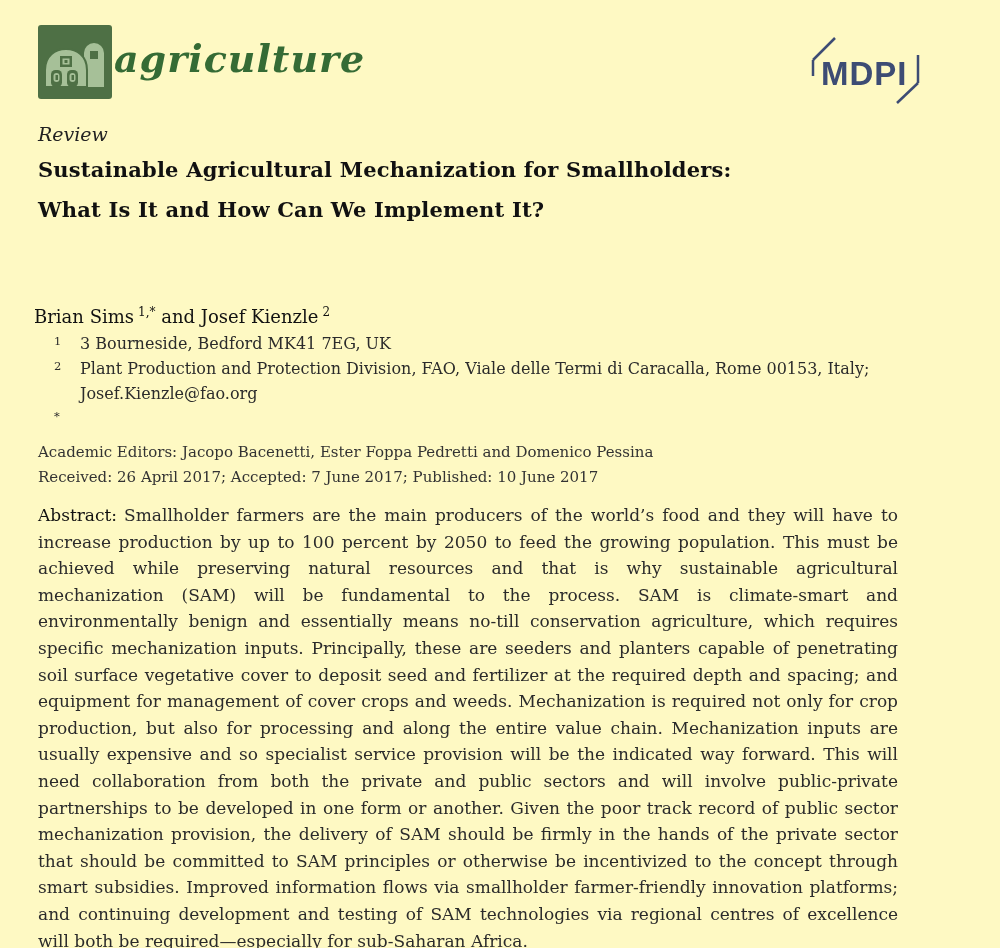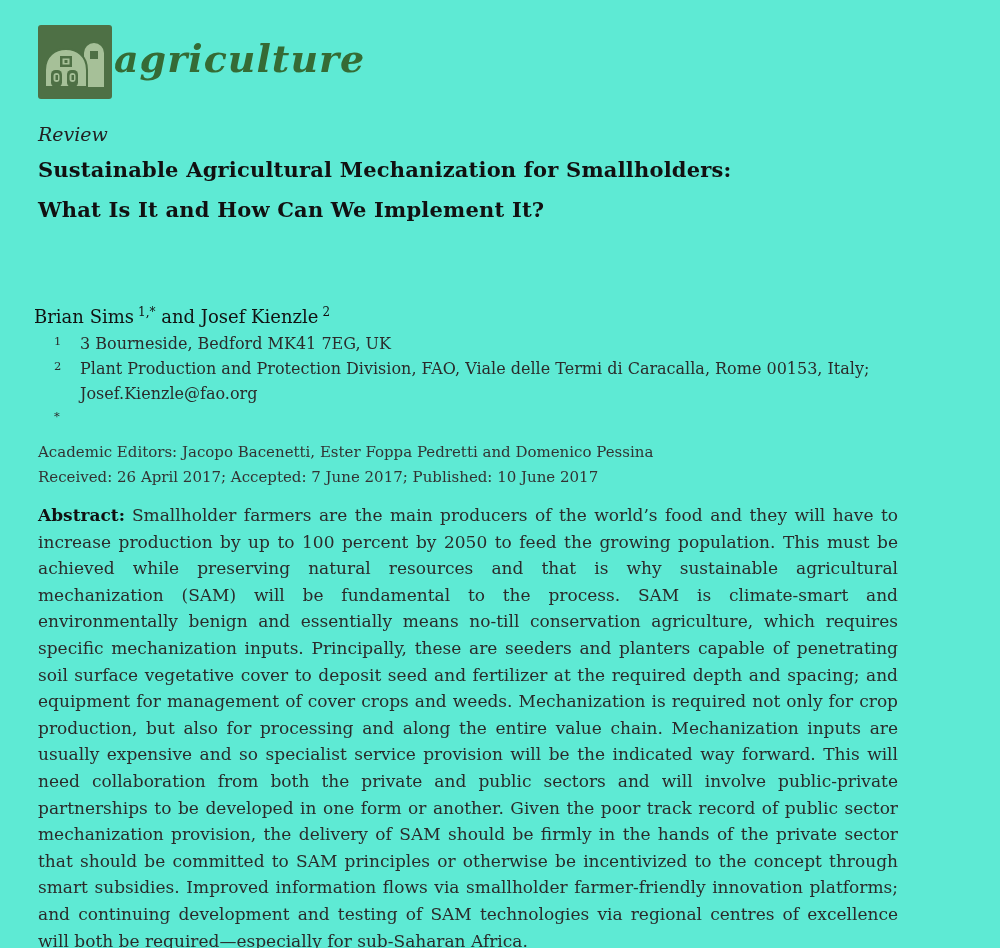--- a/index.html
+++ b/index.html
@@ -3,21 +3,21 @@
 <meta charset="utf-8">
 <style>
   * { box-sizing: border-box; }
   html, body { margin: 0; padding: 0; background: #ffffff; }
   body { font-family: "DejaVu Serif", serif; }
 
   .page {
     position: relative;
     width: 1000px;
     height: 948px;
-    background: #5eead4;
+    background: #fef9c3;
     overflow: hidden;
     color: #1e1e1e;
   }
 
   
   .logo-square {
     position: absolute;
     left: 38px; top: 25px;
     width: 74px; height: 74px;
   }
@@ -103,21 +103,21 @@
     position: absolute;
     left: 38px; top: 502px;
     width: 860px;
     margin: 0;
     font-size: 17px;
     line-height: 26.6px;
     text-align: justify;
     color: #2b2b2b;
   }
   .abstract-label {
-    font-weight: bold;
+    font-weight: normal;
     color: #111111;
     margin-right: 7px;
   }
 </style>
 </head>
 <body>
 
 <div class="page">
 
   <div class="logo-square">
@@ -137,20 +137,31 @@
       <rect x="15.5" y="48" width="6" height="9" rx="3" fill="#a6c098"></rect>
       <rect x="17.5" y="50" width="2.5" height="5" fill="#4e7045"></rect>
       <rect x="29" y="45" width="11" height="17" rx="4.5" fill="#4e7045"></rect>
       <rect x="31.5" y="48" width="6" height="9" rx="3" fill="#a6c098"></rect>
       <rect x="33.5" y="50" width="2.5" height="5" fill="#4e7045"></rect>
     </svg>
   </div>
 
   <div class="journal-name">agriculture</div>
 
+  <div class="mdpi-logo">
+    <svg viewBox="0 0 118 74" width="118" height="74" aria-hidden="true">
+      <g stroke="#3d4c74" stroke-width="2.5" fill="none">
+        <path d="M3 27 L25 5"></path>
+        <path d="M3 27 L3 43"></path>
+        <path d="M108 22 L108 50"></path>
+        <path d="M108 50 L87 70"></path>
+      </g>
+      <text x="11" y="52" font-size="33" font-weight="bold" fill="#3d4c74" font-family="Liberation Sans, sans-serif" letter-spacing="1">MDPI</text>
+    </svg>
+  </div>
 
   <div class="article-type">Review</div>
 
   <h1 class="title">Sustainable Agricultural Mechanization for Smallholders: What Is It and How Can We Implement It?</h1>
 
   <p class="authors">
     <span>Brian Sims</span><sup>1,*</sup><span> and </span><span>Josef Kienzle</span><sup>2</sup>
   </p>
 
   <ul class="affiliations">

